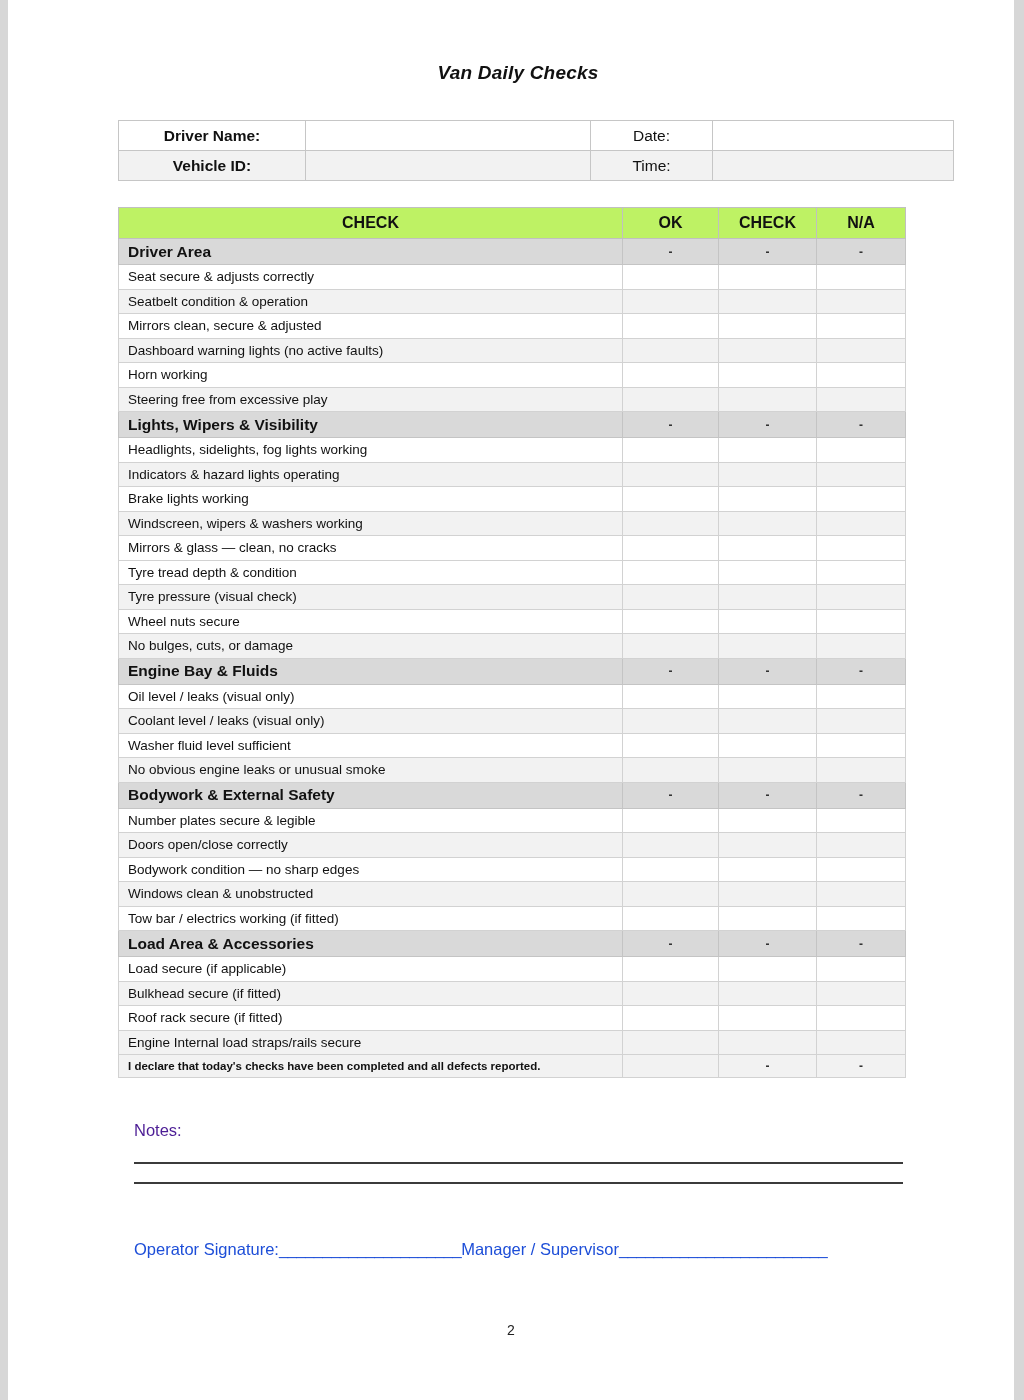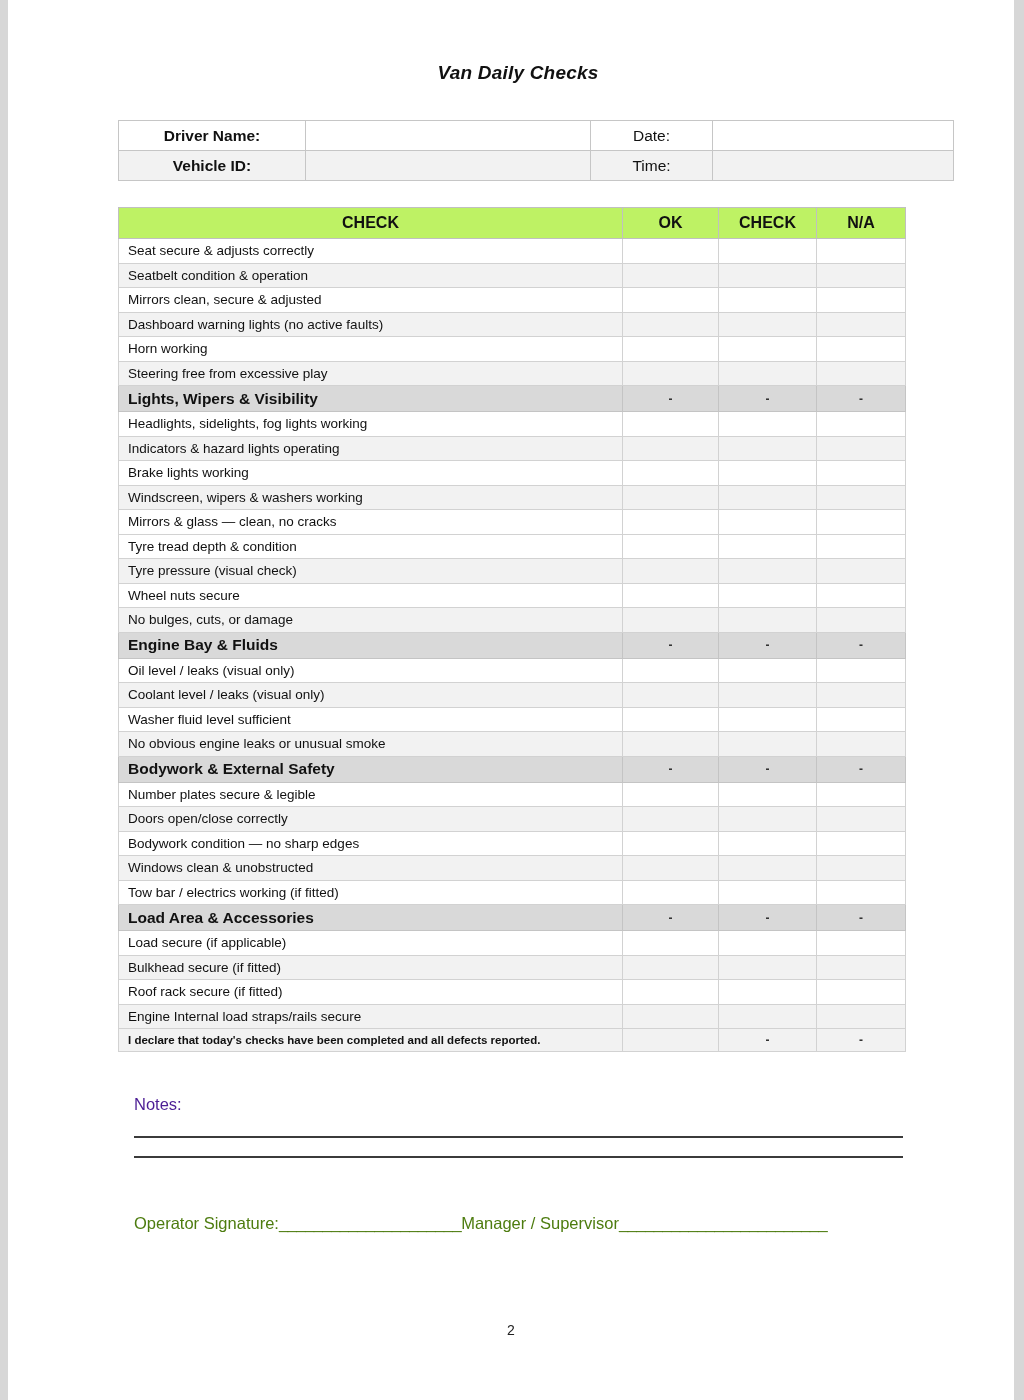--- a/index.html
+++ b/index.html
@@ -138,21 +138,21 @@
     height: 0;
     border-top: 2px solid #3b3b3b;
   }
   .rule.first { margin-top: 22px; }
   .rule.second { margin-top: 18px; }
 
   .sign-row {
     margin-top: 56px;
     margin-left: 16px;
     font-size: 16.5px;
-    color: #4d7c0f;
+    color: #1d4ed8;
     white-space: nowrap;
   }
   .blank-line {
     letter-spacing: -0.5px;
   }
 
   .page-number {
     position: absolute;
     top: 1322px;
     left: 0;
@@ -196,20 +196,26 @@
       </colgroup>
       <thead>
         <tr>
           <th>CHECK</th>
           <th>OK</th>
           <th>CHECK</th>
           <th>N/A</th>
         </tr>
       </thead>
       <tbody>
+          <tr class="section">
+            <td>Driver Area</td>
+            <td class="mark">-</td>
+            <td class="mark">-</td>
+            <td class="mark">-</td>
+          </tr>
           <tr class="even">
             <td>Seat secure &amp; adjusts correctly</td>
             <td class="mark"></td>
             <td class="mark"></td>
             <td class="mark"></td>
           </tr>
           <tr class="odd">
             <td>Seatbelt condition &amp; operation</td>
             <td class="mark"></td>
             <td class="mark"></td>

